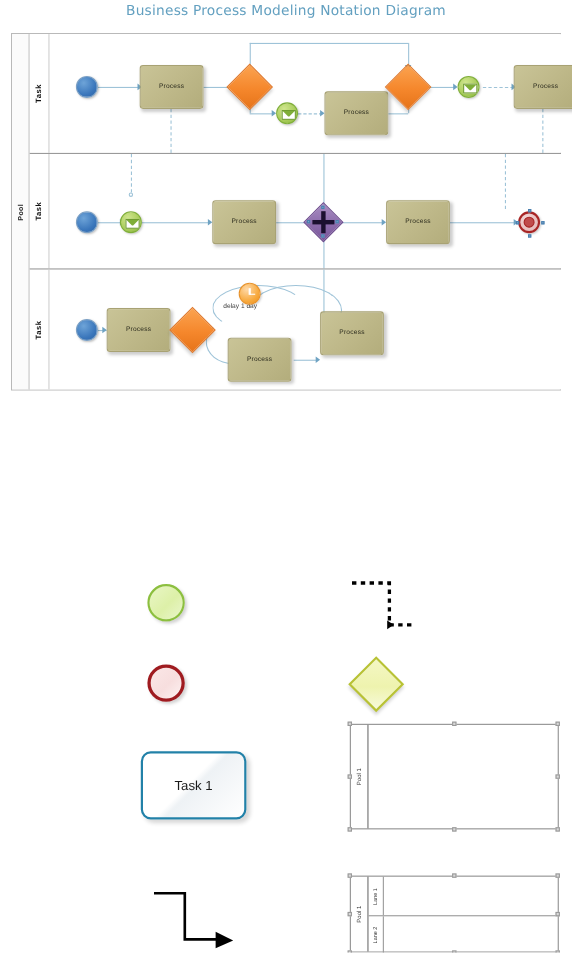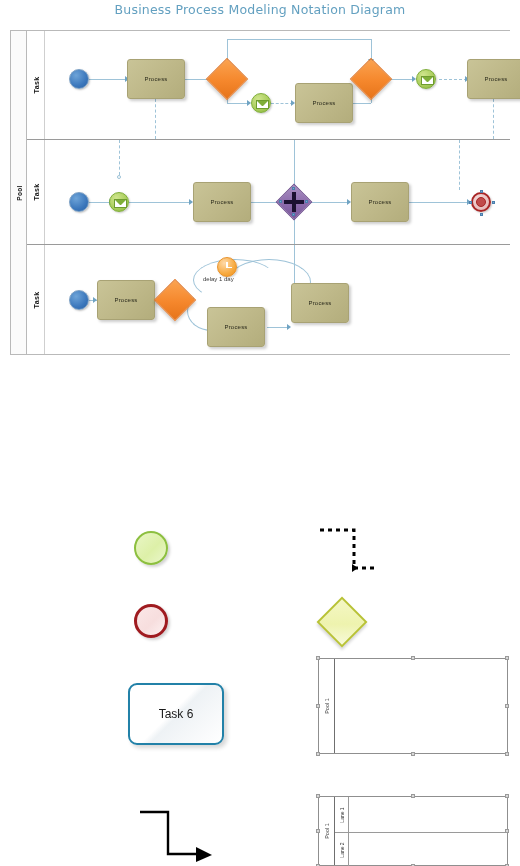--- a/index.html
+++ b/index.html
@@ -480,21 +480,21 @@
     <div class="node task-box" style="left:180px; top:62px;">Process</div>
 
     <div class="node task-box" style="left:264px; top:38px;">Process</div>
   </div>
 </div>
 
 <div class="legend-shape leg-start" style="left:134px; top:531px;"></div>
 
 <div class="legend-shape leg-end" style="left:134px; top:604px;"></div>
 
-<div class="legend-shape leg-task" style="left:128px; top:683px;">Task 6</div>
+<div class="legend-shape leg-task" style="left:128px; top:683px;">Task 1</div>
 
 <svg class="legend-shape" style="left:318px; top:524px;" width="64" height="52">
   <path d="M 2 6 L 36 6 L 36 44 L 60 44" fill="none" stroke="#000000" stroke-width="3" stroke-dasharray="4 4" stroke-linecap="butt"></path>
   <path d="M 34 40 L 40 44 L 34 48 Z" fill="#000000"></path>
 </svg>
 
 <div class="legend-shape leg-gateway" style="left:324px; top:604px;"></div>
 
 <svg class="legend-shape" style="left:138px; top:800px;" width="92" height="66">
   <path d="M 2 12 L 30 12 L 30 54 L 62 54" fill="none" stroke="#000000" stroke-width="2.4" stroke-linejoin="miter"></path>

